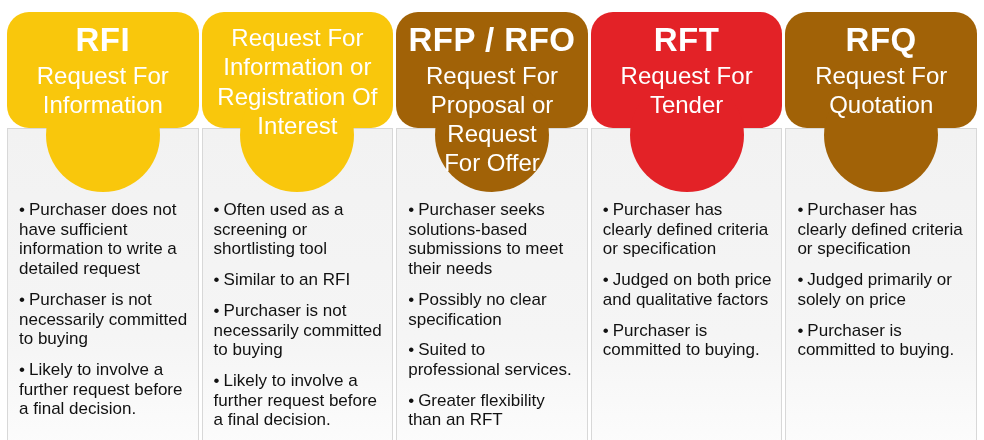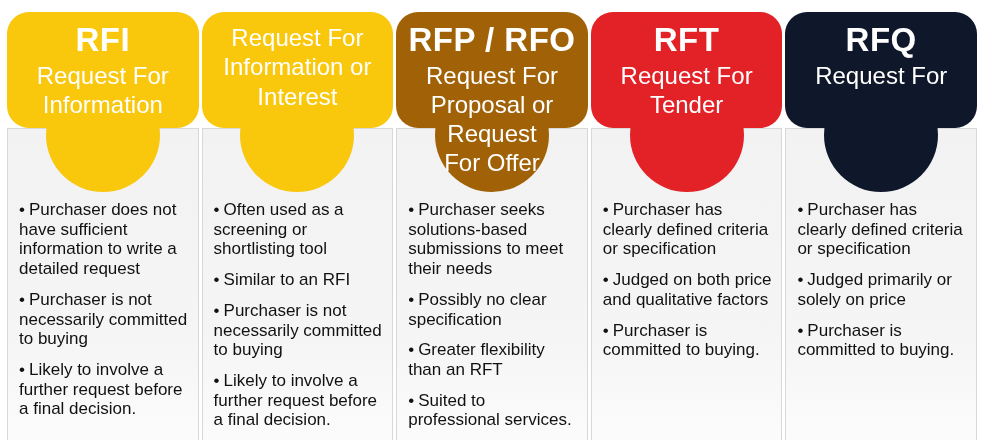--- a/index.html
+++ b/index.html
@@ -99,20 +99,21 @@
       <p class="bullet"><span class="glyph">•</span><span>Likely to involve a further request before a final decision.</span></p>
     </div>
   </div>
 
   <div class="card">
     <div class="card-header" style="background: rgb(249, 199, 12);">
       <div class="bulge"></div>
       <div class="header-text">
         <div class="subtitle-line">Request For</div>
         <div class="subtitle-line">Information or</div>
+        <div class="subtitle-line">Registration Of</div>
         <div class="subtitle-line">Interest</div>
       </div>
     </div>
     <div class="card-body">
       <p class="bullet"><span class="glyph">•</span><span>Often used as a screening or shortlisting tool</span></p>
       <p class="bullet"><span class="glyph">•</span><span>Similar to an RFI</span></p>
       <p class="bullet"><span class="glyph">•</span><span>Purchaser is not necessarily committed to buying</span></p>
       <p class="bullet"><span class="glyph">•</span><span>Likely to involve a further request before a final decision.</span></p>
     </div>
   </div>
@@ -123,46 +124,47 @@
       <div class="header-text">
         <div class="card-acronym">RFP / RFO</div>
         <div class="subtitle-line">Request For</div>
         <div class="subtitle-line">Proposal or Request</div>
         <div class="subtitle-line">For Offer</div>
       </div>
     </div>
     <div class="card-body">
       <p class="bullet"><span class="glyph">•</span><span>Purchaser seeks solutions-based submissions to meet their needs</span></p>
       <p class="bullet"><span class="glyph">•</span><span>Possibly no clear specification</span></p>
+      <p class="bullet"><span class="glyph">•</span><span>Suited to professional services.</span></p>
       <p class="bullet"><span class="glyph">•</span><span>Greater flexibility than an RFT</span></p>
-      <p class="bullet"><span class="glyph">•</span><span>Suited to professional services.</span></p>
     </div>
   </div>
 
   <div class="card">
     <div class="card-header" style="background: rgb(227, 34, 39);">
       <div class="bulge"></div>
       <div class="header-text">
         <div class="card-acronym">RFT</div>
         <div class="subtitle-line">Request For Tender</div>
       </div>
     </div>
     <div class="card-body">
       <p class="bullet"><span class="glyph">•</span><span>Purchaser has clearly defined criteria or specification</span></p>
       <p class="bullet"><span class="glyph">•</span><span>Judged on both price and qualitative factors</span></p>
       <p class="bullet"><span class="glyph">•</span><span>Purchaser is committed to buying.</span></p>
     </div>
   </div>
 
   <div class="card">
-    <div class="card-header" style="background: #0f172a; text-align: center;">
+    <div class="card-header" style="background: #a16207; text-align: center;">
       <div class="bulge"></div>
       <div class="header-text">
         <div class="card-acronym">RFQ</div>
         <div class="subtitle-line">Request For</div>
+        <div class="subtitle-line">Quotation</div>
       </div>
     </div>
     <div class="card-body">
       <p class="bullet"><span class="glyph">•</span><span>Purchaser has clearly defined criteria or specification</span></p>
       <p class="bullet"><span class="glyph">•</span><span>Judged primarily or solely on price</span></p>
       <p class="bullet"><span class="glyph">•</span><span>Purchaser is committed to buying.</span></p>
     </div>
   </div>
 
 </div>

